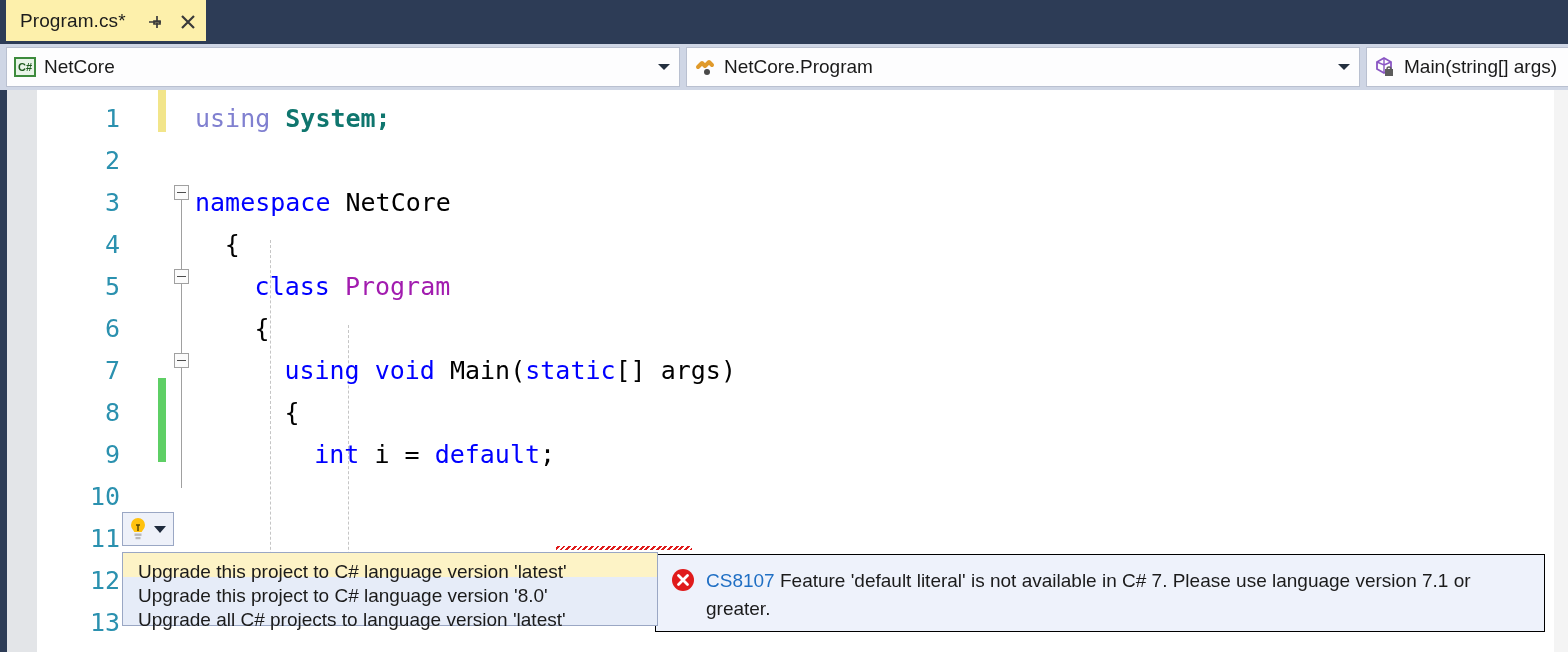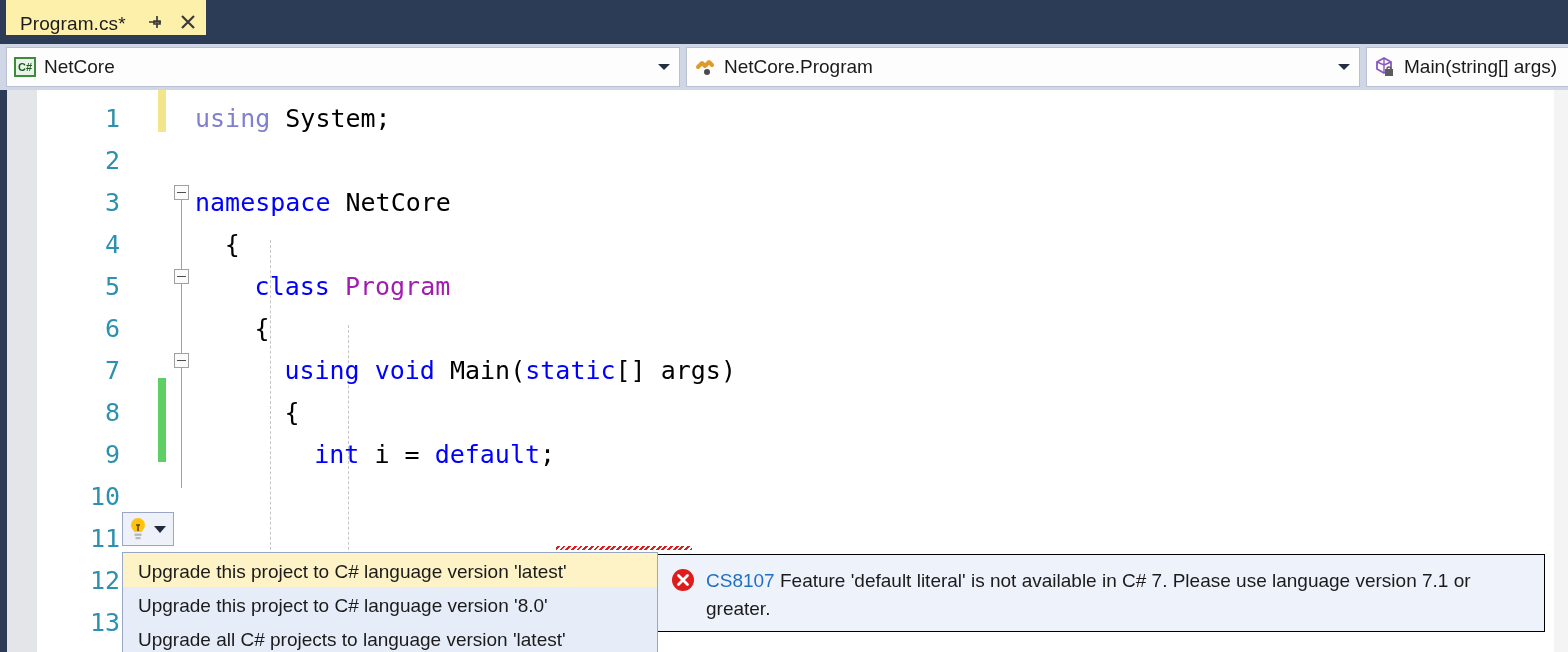--- a/index.html
+++ b/index.html
@@ -16,23 +16,23 @@
   }
 
   
   .tabstrip {
     position: absolute; left: 0; top: 0;
     width: 1568px; height: 44px;
     background: #2d3c56;
   }
   .tab {
     position: absolute; left: 6px; top: 0;
-    width: 200px; height: 35px;
+    width: 200px; height: 41px;
     background: #fdf0ab;
-    display: flex; align-items: flex-end;
+    display: flex; align-items: center;
     padding: 0 0 0 14px;
     box-sizing: border-box;
   }
   .tab-title {
     font-size: 19px; color: #1c1c1c;
     letter-spacing: 0.1px;
     white-space: nowrap;
   }
   .tab-pin {
     position: absolute; left: 140px; top: 13px;
@@ -124,21 +124,21 @@
   .codetext {
     position: absolute; left: 195px; top: 0;
     height: 42px; line-height: 42px;
     font-family: "DejaVu Sans Mono", monospace;
     font-size: 25px;
     white-space: pre;
     color: #000000;
   }
   .kw   { color: #0000ff; }
   .typ  { color: #a21caf; }
-  .gray { color: #000000; }
+  .gray { color: #0f766e; font-weight: bold; }
   .purp { color: #8080d0; }
 
   
   .changebar-yellow {
     position: absolute; left: 158px; top: 0;
     width: 8px; height: 42px; background: #f2e58a;
   }
   .changebar-green {
     position: absolute; left: 158px; top: 0;
     width: 8px; height: 42px; background: #5ecf65;
@@ -194,21 +194,21 @@
   
   .qmenu {
     position: absolute; left: 122px; top: 462px;
     width: 536px;
     background: #e6ecf8;
     border: 1px solid #9aa7c4;
     box-sizing: border-box;
     z-index: 50;
   }
   .qmenu-item {
-    height: 34px; line-height: 38px;
+    height: 24px; line-height: 38px;
     padding-left: 15px;
     font-size: 19px; color: #1b1b1b;
     white-space: nowrap;
   }
   .qmenu-item.selected { background: #fdf3c6; }
 
   
   .errorbox {
     position: absolute; left: 655px; top: 464px;
     width: 890px; height: 78px;

